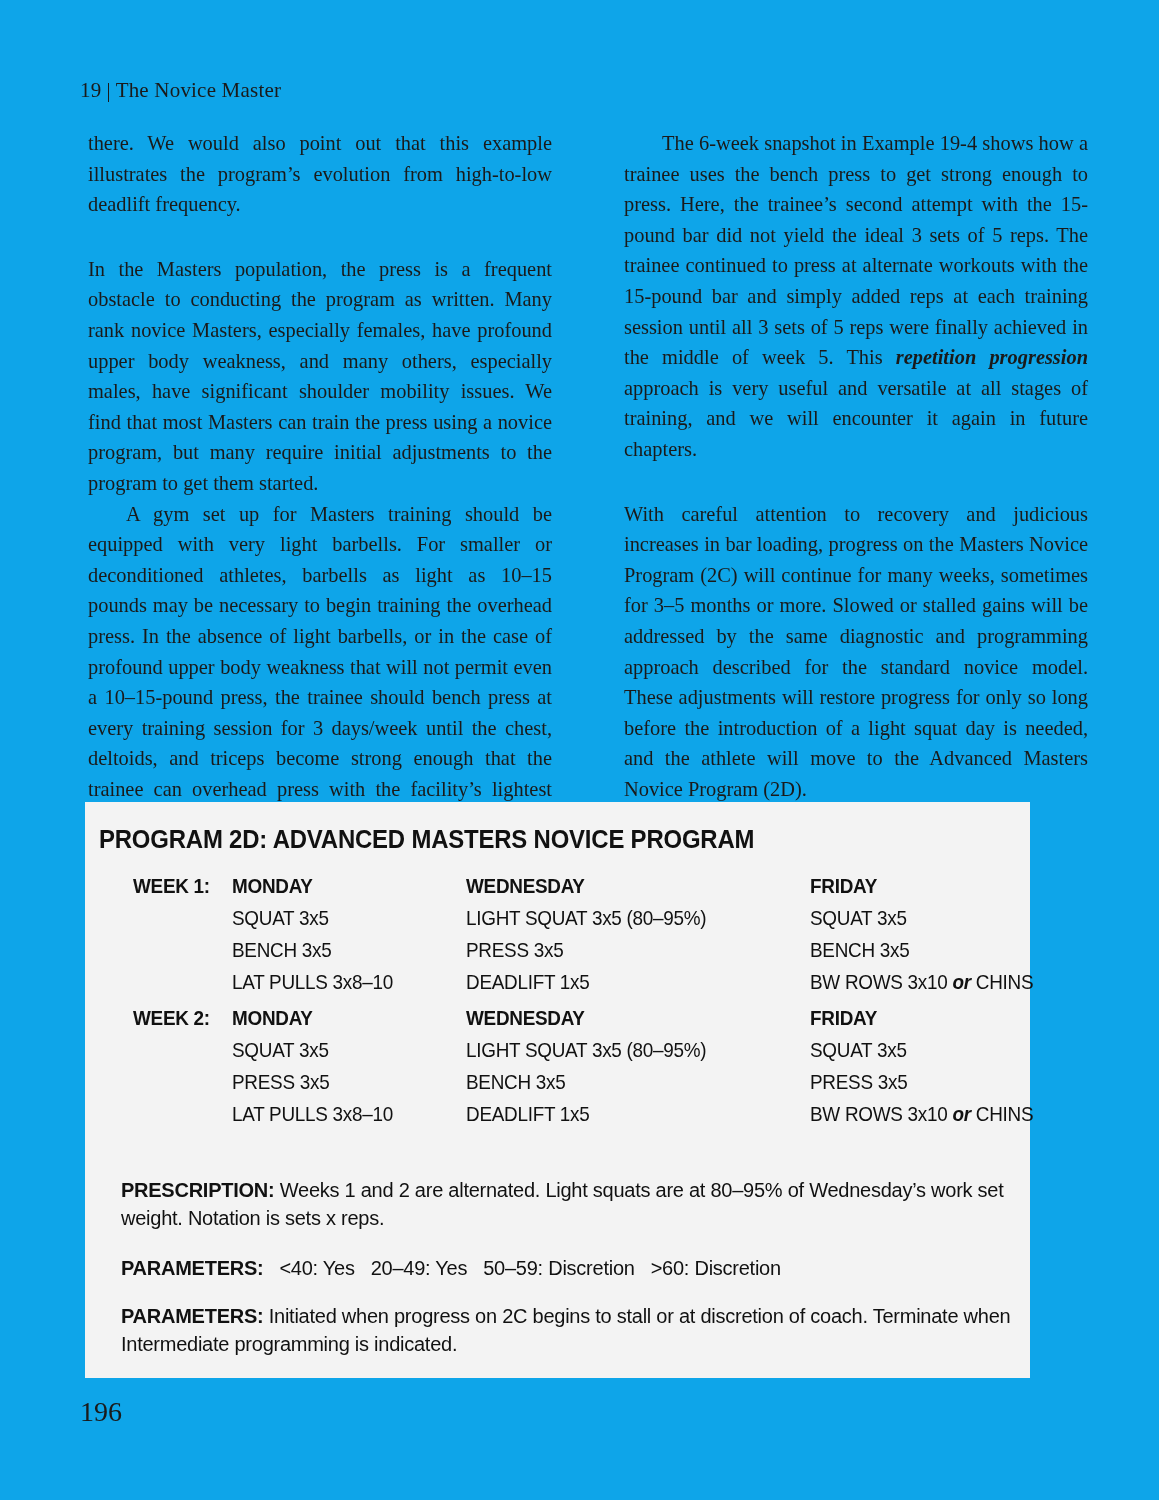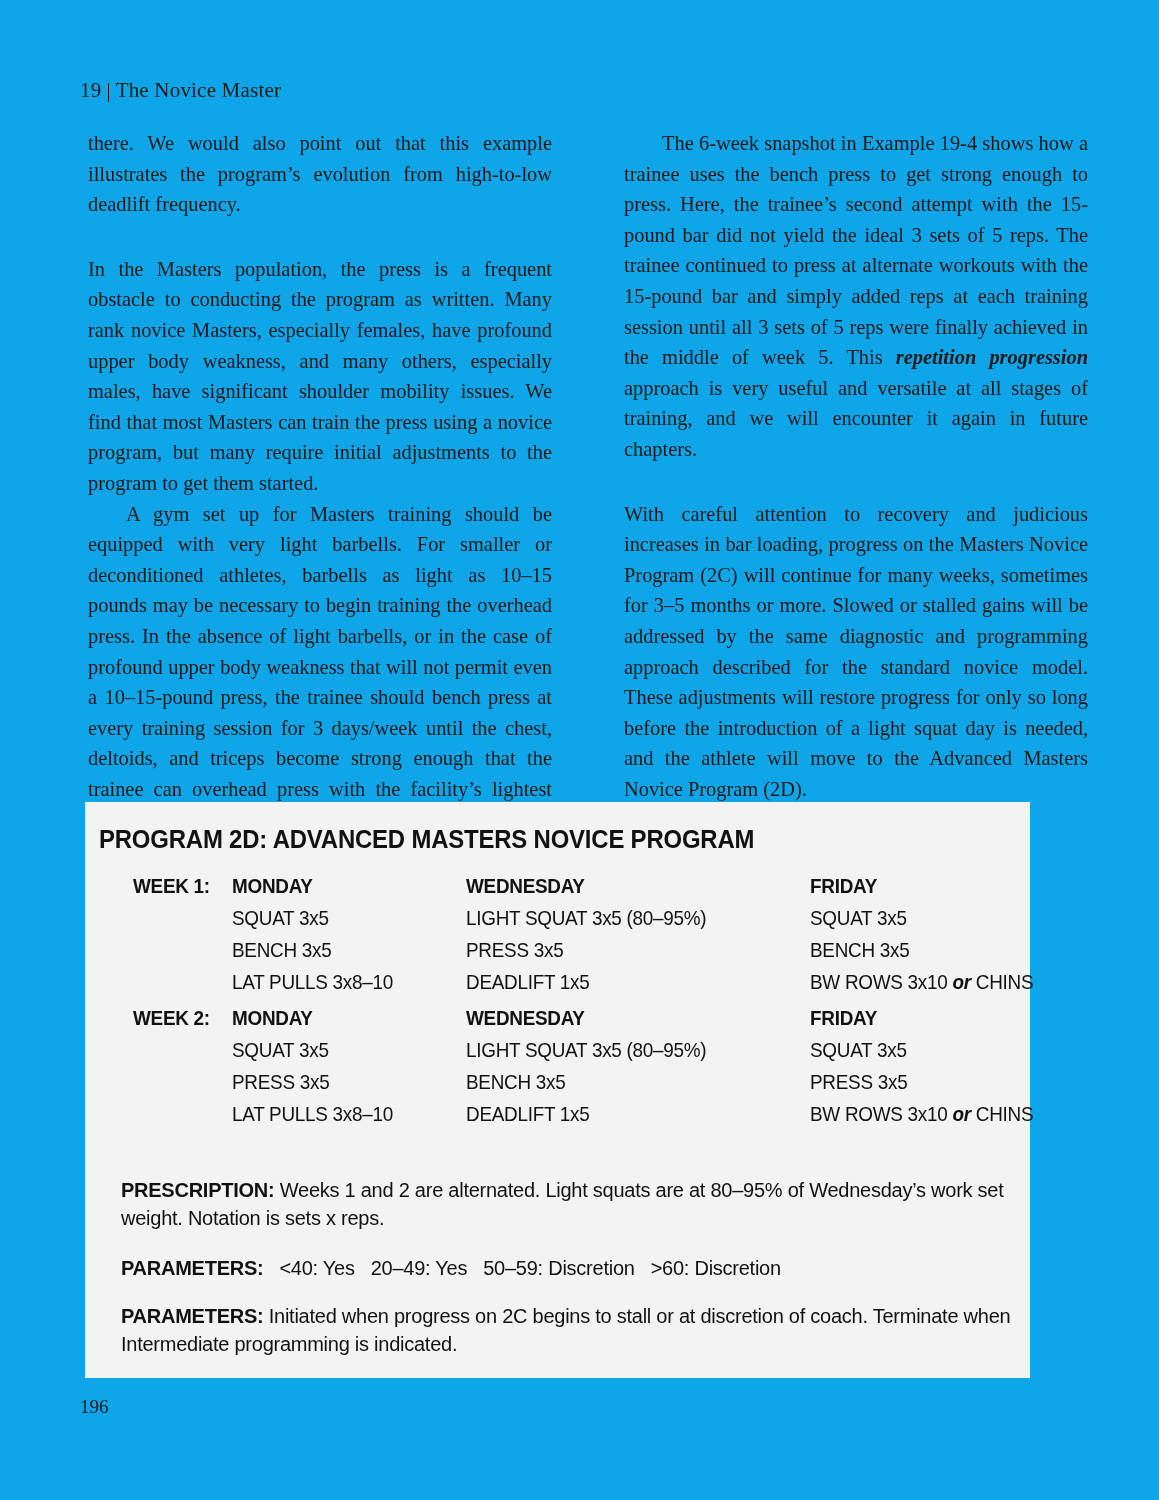--- a/index.html
+++ b/index.html
@@ -153,21 +153,21 @@
 
   .ind-item { display: inline-block; }
   .ind-gap { display: inline-block; width: 16px; }
 
   
   .folio {
     position: absolute;
     left: 80px;
     top: 1396px;
     font-family: "Liberation Serif", "DejaVu Serif", serif;
-    font-size: 19px;
+    font-size: 28px;
     color: #1a1a1a;
   }
 </style>
 </head>
 <body>
 
 <div class="page">
 
   <div class="running-head">
     <span>19</span><span class="rh-sep">|</span><span>The Novice Master</span>

